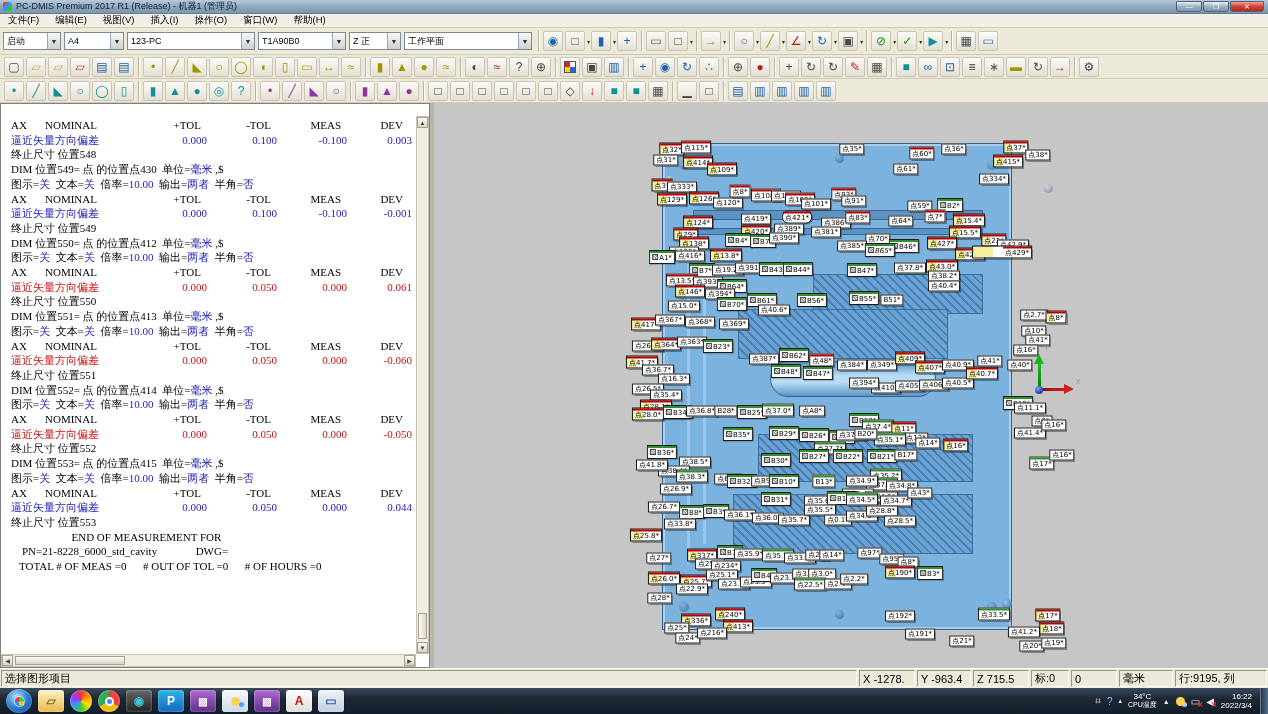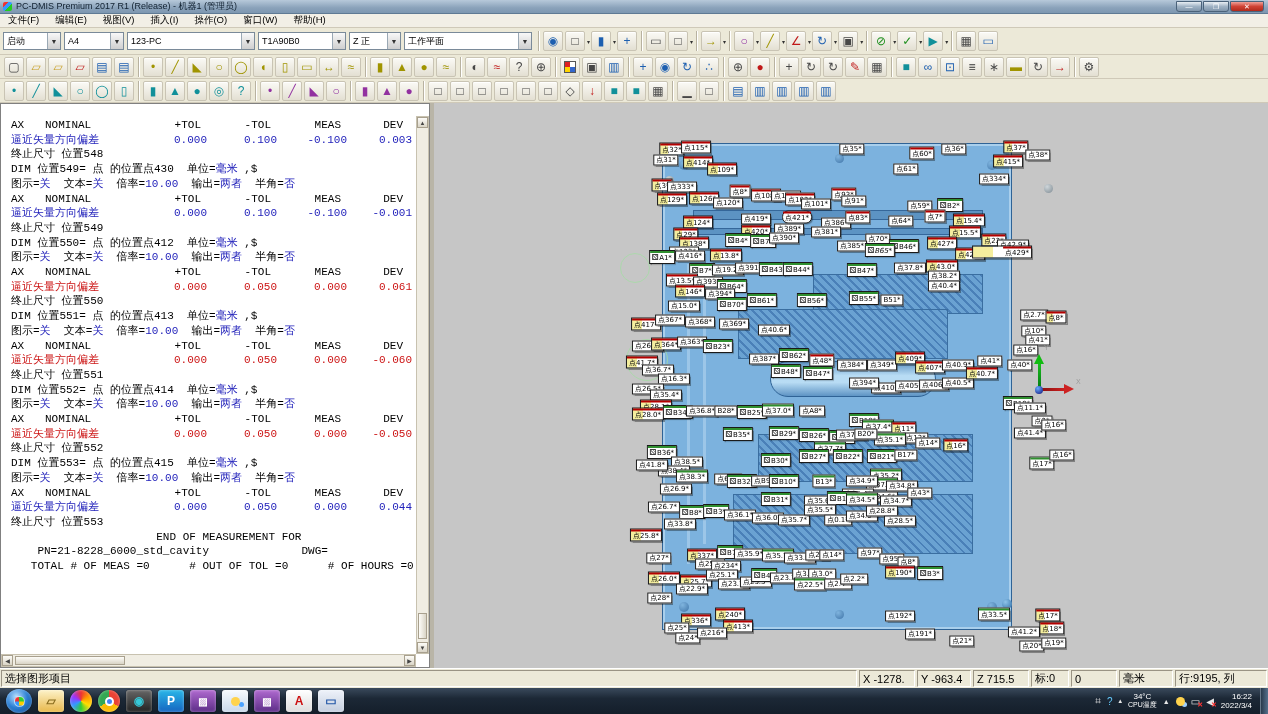--- a/index.html
+++ b/index.html
@@ -50,21 +50,21 @@
 
   
   #main{position:absolute;left:0;top:103px;width:100%;height:565px;background:#c6c6c6}
   #editwin{position:absolute;left:0;top:0;width:430px;height:565px;background:#fff;
     border:1px solid #808080}
   #edithead{height:12px;background:linear-gradient(#ece8de,#d2ccbf);border-bottom:1px solid #a8a08e;
     display:flex;align-items:center;font-size:8px;padding:0 2px;color:#222}
   #editclose{margin-left:auto;width:10px;height:10px;border:1px solid #9a9484;font-size:7px;
     display:flex;align-items:center;justify-content:center;background:linear-gradient(#fff,#d8d2c4)}
   #editbody{position:absolute;left:0;top:12px;right:13px;bottom:13px;overflow:hidden;
-    font-family:Liberation Mono, monospace;font-size:11px;line-height:14.7px;padding:2px 0 9px 10px;
+    font-family:Liberation Serif, serif;font-size:11px;line-height:14.7px;padding:2px 0 9px 10px;
     white-space:pre;background:#fff}
   .eh{display:grid;grid-template-columns:34px 104px 64px 70px 70px 62px}
   .eh span:nth-child(n+3){text-align:right;padding-right:12px}
   .er{display:grid;grid-template-columns:138px 60px 70px 70px 65px}
   .er span:nth-child(n+2){text-align:right;padding-right:2px}
   .k{color:#000}.v{color:#2323bb}.r{color:#cc1414}
   
   .sb{position:absolute;background:#f0ede3;border:1px solid #c8c2b0}
   #vsb{right:0;top:12px;width:13px;bottom:13px}
   #hsb{left:0;bottom:0;height:13px;right:13px}
@@ -649,21 +649,21 @@
           <div class="lb vw" style="left: 274px; top: 179px;">点393*</div>
           <div class="lb vw" style="left: 510px; top: 183px;">点40.4*</div>
           <div class="lb vb" style="left: 298px; top: 183px;"><i class="bx"></i>B64*</div>
           <div class="lb vy" style="left: 256px; top: 188px;">点146*</div>
           <div class="lb vw" style="left: 286px; top: 191px;">点394*</div>
           <div class="lb vb" style="left: 298px; top: 201px;"><i class="bx"></i>B70*</div>
           <div class="lb vb" style="left: 328px; top: 197px;"><i class="bx"></i>B61*</div>
           <div class="lb vb" style="left: 378px; top: 197px;"><i class="bx"></i>B56*</div>
           <div class="lb vb" style="left: 430px; top: 195px;"><i class="bx"></i>B55*</div>
           <div class="lb vw" style="left: 458px; top: 197px;">B51*</div>
-          <div class="lb vw" style="left: 340px; top: 207px; margin-top: 20px;">点40.6*</div>
+          <div class="lb vw" style="left: 340px; top: 207px;">点40.6*</div>
           <div class="lb vw" style="left: 250px; top: 203px;">点15.0*</div>
           <div class="lb vy" style="left: 212px; top: 221px;">点417*</div>
           <div class="lb vw" style="left: 236px; top: 217px;">点367*</div>
           <div class="lb vw" style="left: 266px; top: 219px;">点368*</div>
           <div class="lb vw" style="left: 300px; top: 221px;">点369*</div>
           <div class="lb vw" style="left: 214px; top: 243px;">点26.3*</div>
           <div class="lb vy" style="left: 232px; top: 241px;">点364*</div>
           <div class="lb vw" style="left: 258px; top: 239px;">点363*</div>
           <div class="lb vb" style="left: 284px; top: 243px;"><i class="bx"></i>B23*</div>
           <div class="lb vy" style="left: 208px; top: 259px;">点41.7*</div>
@@ -723,21 +723,21 @@
           <div class="lb vb" style="left: 408px; top: 334px;"><i class="bx"></i>B2*</div>
           <div class="lb vw" style="left: 418px; top: 332px;">点37.6*</div>
           <div class="lb vw" style="left: 432px; top: 331px;">B20*</div>
           <div class="lb vg" style="left: 396px; top: 345px;">点37.7*</div>
           <div class="lb vb" style="left: 342px; top: 357px;"><i class="bx"></i>B30*</div>
           <div class="lb vb" style="left: 380px; top: 353px;"><i class="bx"></i>B27*</div>
           <div class="lb vb" style="left: 414px; top: 353px;"><i class="bx"></i>B22*</div>
           <div class="lb vb" style="left: 448px; top: 353px;"><i class="bx"></i>B21*</div>
           <div class="lb vw" style="left: 472px; top: 352px;">B17*</div>
           <div class="lb vb" style="left: 228px; top: 349px;"><i class="bx"></i>B36*</div>
-          <div class="lb vw" style="left: 253px; top: 359px;">点38.5*</div>
+          <div class="lb vw" style="left: 261px; top: 359px;">点38.5*</div>
           <div class="lb vw" style="left: 240px; top: 368px;">点38.4*</div>
           <div class="lb vg" style="left: 258px; top: 373px;">点38.3*</div>
           <div class="lb vw" style="left: 294px; top: 376px;">点6.2*</div>
           <div class="lb vw" style="left: 218px; top: 362px;">点41.8*</div>
           <div class="lb vw" style="left: 242px; top: 386px;">点26.9*</div>
           <div class="lb vb" style="left: 308px; top: 378px;"><i class="bx"></i>B32*</div>
           <div class="lb vw" style="left: 330px; top: 378px;">点B9*</div>
           <div class="lb vb" style="left: 350px; top: 378px;"><i class="bx"></i>B10*</div>
           <div class="lb vg" style="left: 390px; top: 378px;">B13*</div>
           <div class="lb vg" style="left: 452px; top: 372px;">点35.2*</div>

